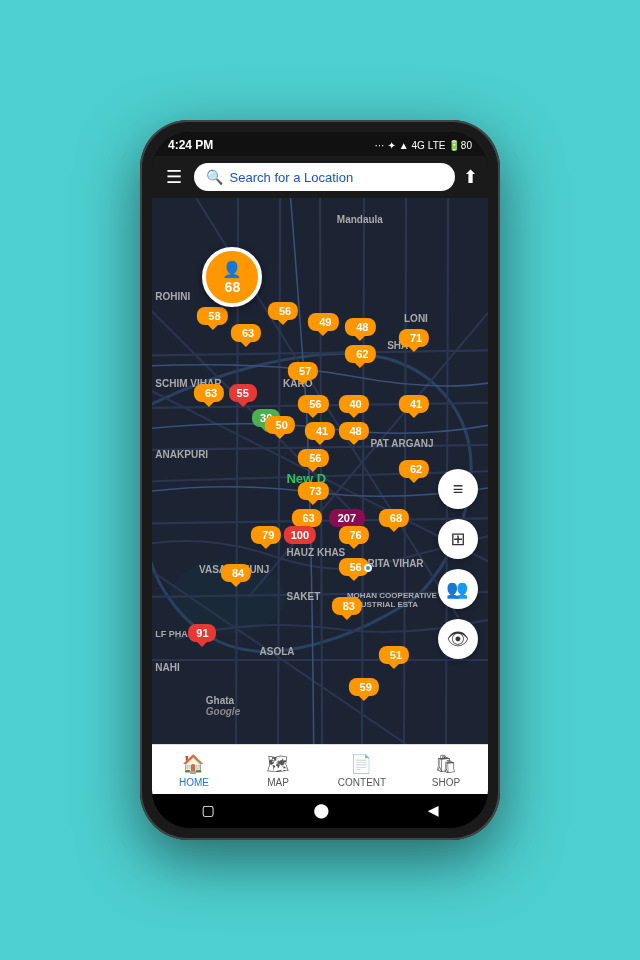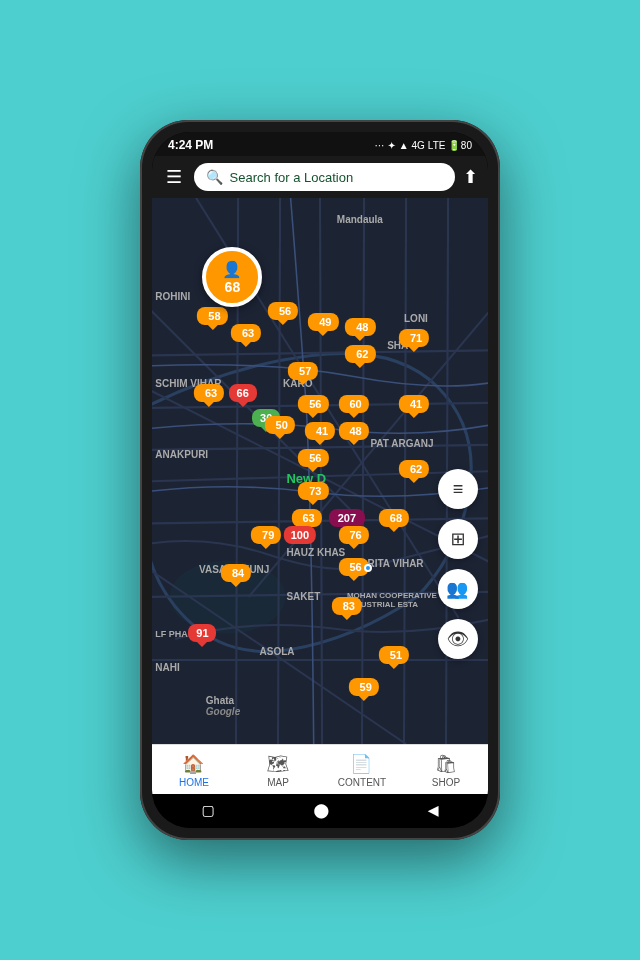--- a/index.html
+++ b/index.html
@@ -61,21 +61,21 @@
     .search-input-wrap {
       flex: 1;
       background: #fff;
       border-radius: 20px;
       display: flex;
       align-items: center;
       padding: 6px 12px;
       gap: 6px;
     }
     .search-icon-svg { color: #888; font-size: 14px; }
-    .search-placeholder { color: #14532d; font-size: 13px; }
+    .search-placeholder { color: #1d4ed8; font-size: 13px; }
     .share-icon { color: #fff; font-size: 18px; }
     
     .map-container {
       flex: 1;
       position: relative;
       overflow: hidden;
       background: #1a2233;
     }
     
     .map-label {
@@ -296,27 +296,27 @@
       <div class="aqi-bubble aqi-moderate" style="left:18%;top:20%">58</div>
       <div class="aqi-bubble aqi-moderate" style="left:28%;top:23%">63</div>
       <div class="aqi-bubble aqi-moderate" style="left:39%;top:19%">56</div>
       <div class="aqi-bubble aqi-moderate" style="left:51%;top:21%">49</div>
       <div class="aqi-bubble aqi-moderate" style="left:62%;top:22%">48</div>
       <div class="aqi-bubble aqi-moderate" style="left:62%;top:27%">62</div>
       <div class="aqi-bubble aqi-moderate" style="left:78%;top:24%">71</div>
 
       <div class="aqi-bubble aqi-moderate" style="left:45%;top:30%">57</div>
       <div class="aqi-bubble aqi-moderate" style="left:17%;top:34%">63</div>
-      <div class="aqi-bubble aqi-unhealthy" style="left:27%;top:34%;background:#e53935">66</div>
+      <div class="aqi-bubble aqi-unhealthy" style="left:27%;top:34%;background:#e53935">55</div>
       <div class="aqi-bubble aqi-good" style="left:34%;top:35%">30</div>
 
       <div class="aqi-bubble aqi-moderate" style="left:38%;top:40%">50</div>
       <div class="aqi-bubble aqi-moderate" style="left:48%;top:36%">56</div>
       <div class="aqi-bubble aqi-moderate" style="left:50%;top:41%">41</div>
-      <div class="aqi-bubble aqi-moderate" style="left:60%;top:36%">60</div>
+      <div class="aqi-bubble aqi-moderate" style="left:60%;top:36%">40</div>
       <div class="aqi-bubble aqi-moderate" style="left:60%;top:41%">48</div>
       <div class="aqi-bubble aqi-moderate" style="left:78%;top:36%">41</div>
 
       <div class="aqi-bubble aqi-moderate" style="left:48%;top:46%">56</div>
       <div class="aqi-bubble aqi-moderate" style="left:48%;top:52%">73</div>
       <div class="aqi-bubble aqi-moderate" style="left:78%;top:48%">62</div>
 
       <div class="aqi-bubble aqi-moderate" style="left:46%;top:57%">63</div>
       <div class="aqi-bubble" style="left:58%;top:57%;background:#880e4f;min-width:36px">207</div>
 

